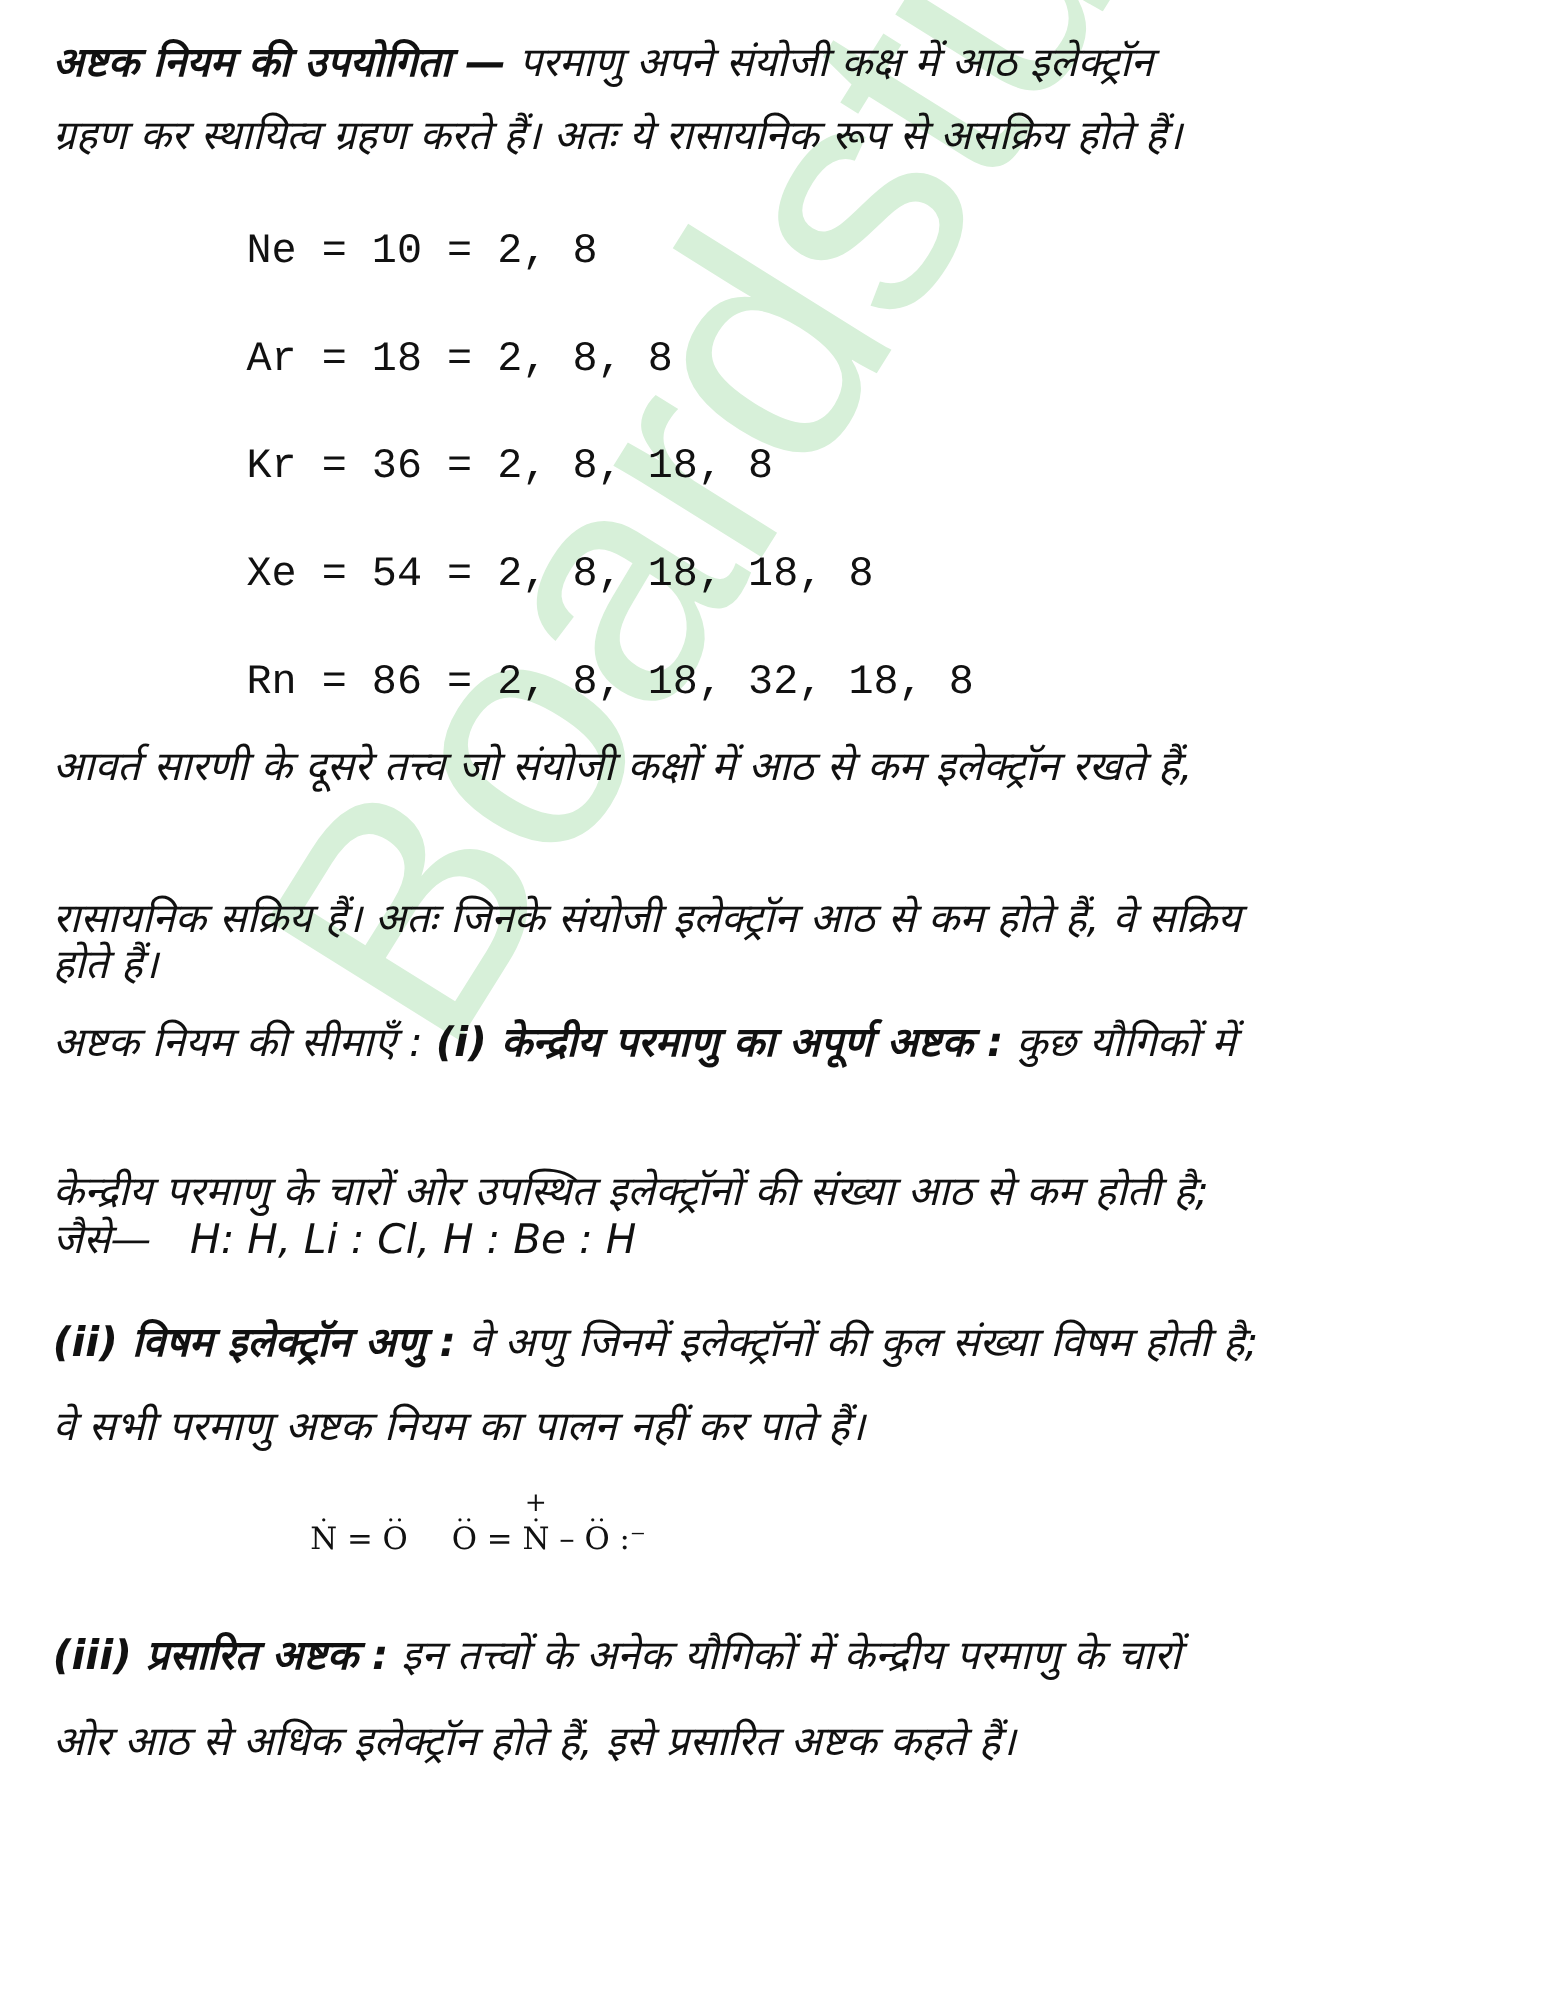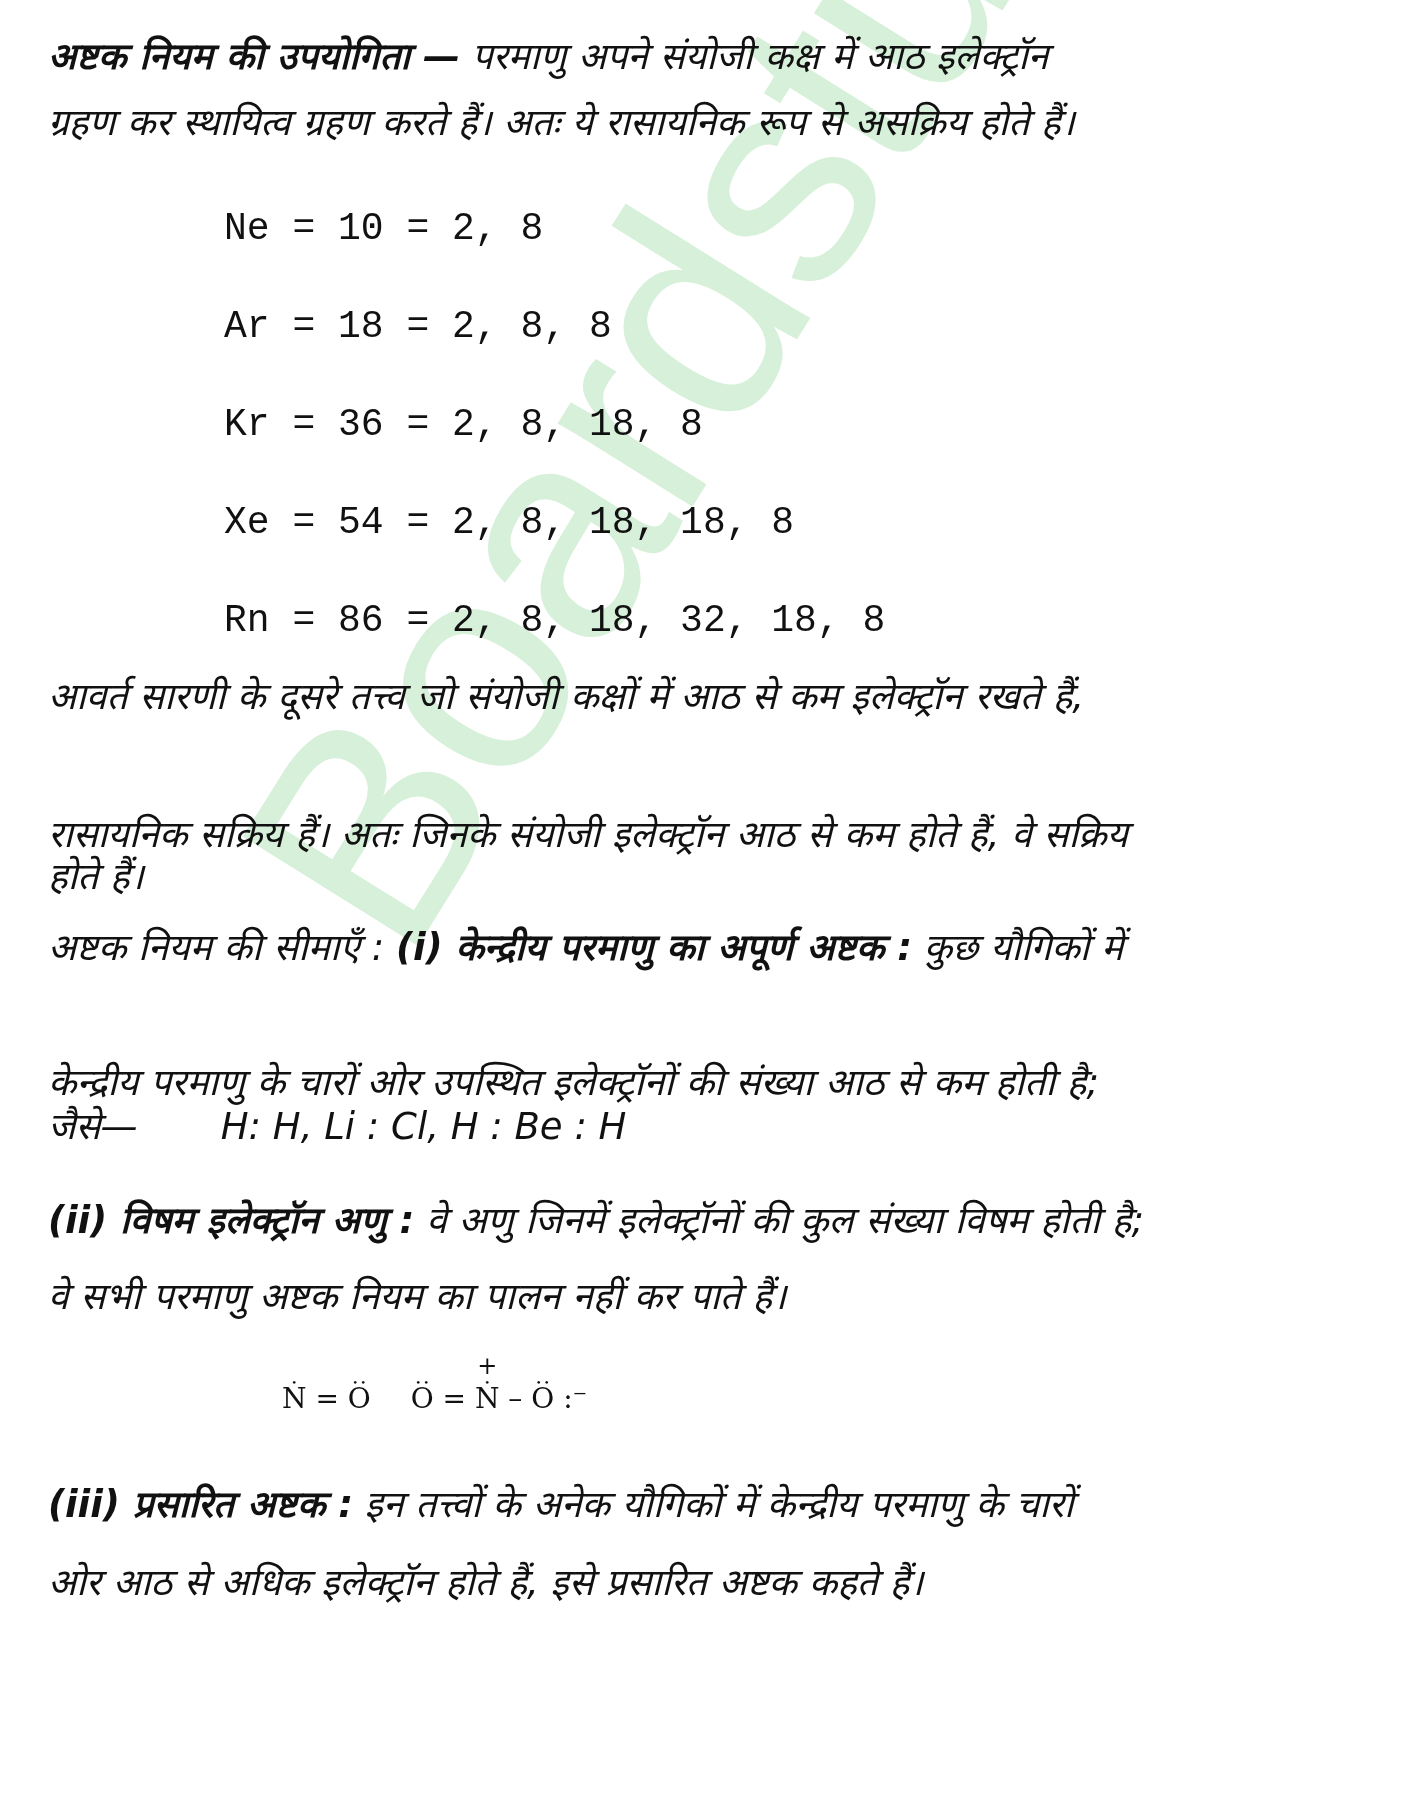--- a/index.html
+++ b/index.html
@@ -16,21 +16,21 @@
   .content { position: relative; z-index: 1; }
   .line {
     position: absolute; left: 48px; font-size: 37px; font-style: italic;
     white-space: nowrap; line-height: 1;
   }
   .b { font-weight: bold; }
   .math {
     position: absolute; left: 224px; font-family: Liberation Mono, monospace;
     font-size: 38px; white-space: nowrap; line-height: 1;
   }
-  .latin { font-family: "DejaVu Sans", sans-serif; margin-left: 48px; }
+  .latin { font-family: "DejaVu Sans", sans-serif; }
   .chem {
     position: absolute; left: 282px; top: 1382px;
     font-family: "DejaVu Serif", serif; font-size: 28px; white-space: nowrap;
   }
   .chem .sp { display: inline-block; width: 40px; }
   .dotted { position: relative; }
   .dotted::before {
     position: absolute; left: 0; right: 0; top: -12px; text-align: center;
     font-size: 22px; line-height: 1;
   }

